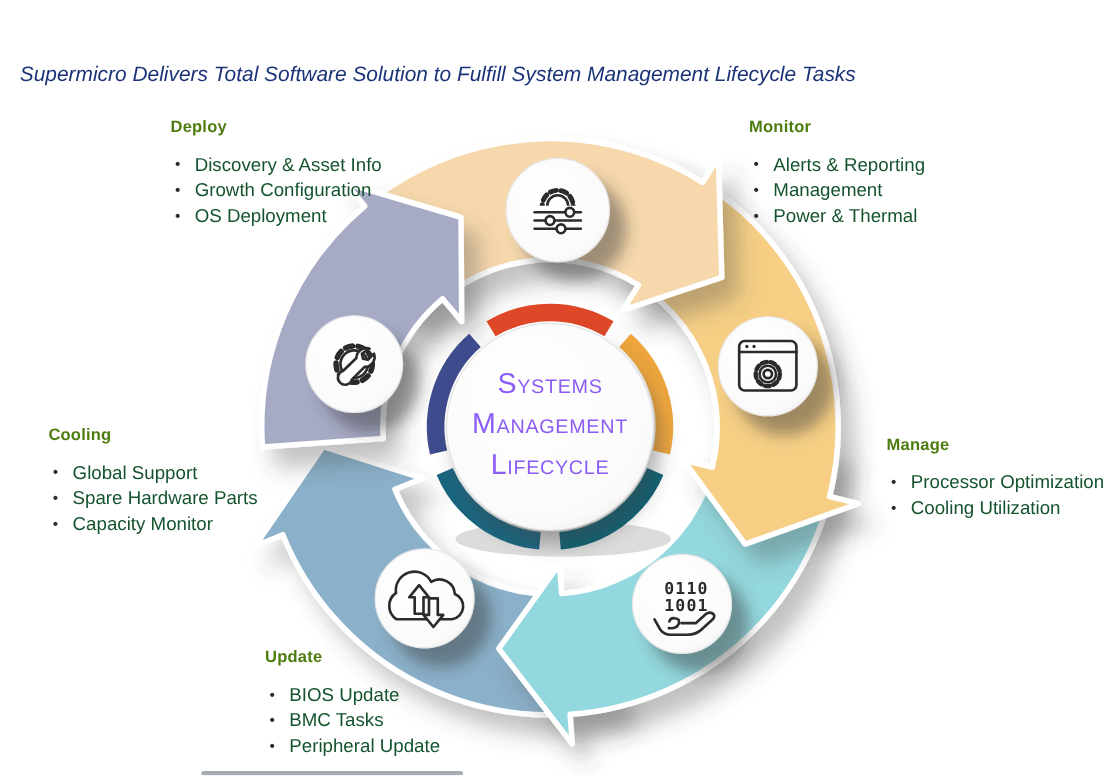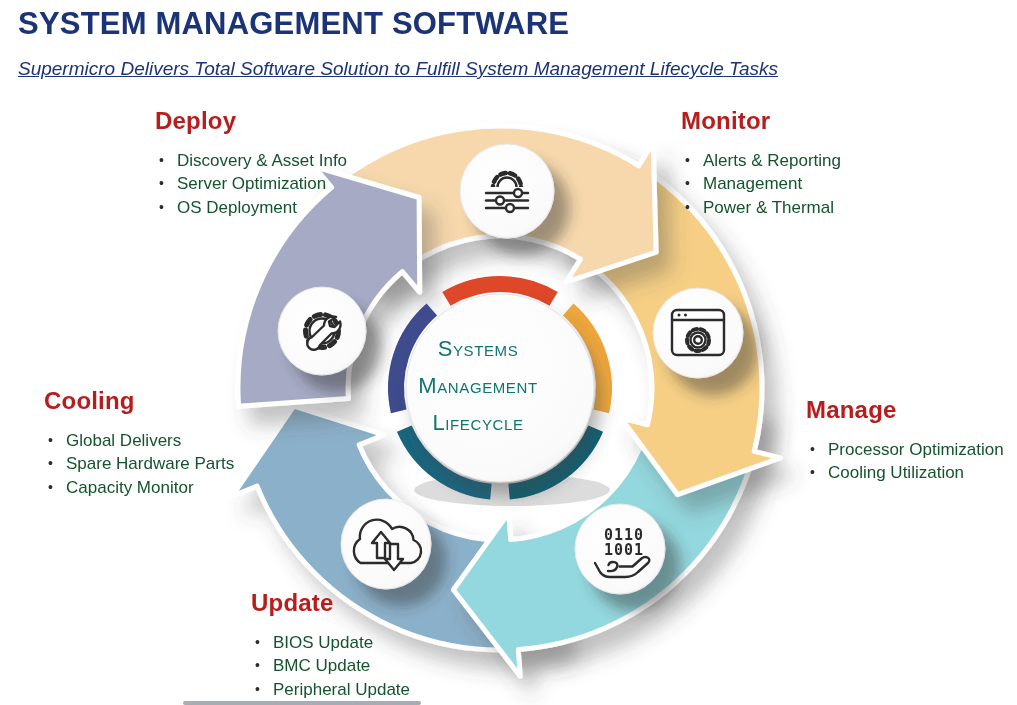--- a/index.html
+++ b/index.html
@@ -6,54 +6,53 @@
   #canvas{
     position:relative;width:1017px;height:705px;overflow:hidden;
     background:#ffffff;font-family:"Liberation Sans",sans-serif;
   }
   .page-title{
     position:absolute;left:18px;top:6px;margin:0;
     font-size:31px;font-weight:bold;letter-spacing:.2px;color:#1b3377;
   }
   .page-subtitle{
     position:absolute;left:18px;top:58px;margin:0;
-    font-size:19px;font-style:italic;font-weight:500;color:#1b3377;text-decoration:underline;
+    font-size:19px;font-style:italic;font-weight:500;color:#1b3377;
   }
   #diagram{position:absolute;left:0;top:0;}
   .section{position:absolute;}
   .section h2{
-    margin:0;font-size:24px;font-weight:bold;color:#b91c1c;letter-spacing:.2px;
+    margin:0;font-size:15px;font-weight:bold;color:#4d7c0f;letter-spacing:.2px;
   }
   .section ul{
     margin:14px 0 0 4px;padding:0;list-style:none;
   }
   .section li{
     font-size:17px;color:#14532d;line-height:23.4px;white-space:nowrap;
   }
   .section li::before{
     content:"•";display:inline-block;width:18px;color:#2b2b2b;
     font-size:14px;vertical-align:1px;
   }
   .center-text{
-    position:absolute;left:384px;top:330px;width:188px;z-index:5;
-    text-align:center;color:#0f766e;
-    font-variant:small-caps;font-size:22px;font-weight:500;
+    position:absolute;left:406px;top:330px;width:188px;z-index:5;
+    text-align:center;color:#8b5cf6;
+    font-variant:small-caps;font-size:26px;font-weight:500;
     letter-spacing:.6px;line-height:37px;pointer-events:none;
   }
   .footer-bar{
     position:absolute;left:183px;top:701px;width:238px;height:4px;
     background:#5e6878;opacity:.55;border-radius:2px;
   }
 </style>
 </head>
 <body>
 
 <div id="canvas">
 
-  <h1 class="page-title">SYSTEM MANAGEMENT SOFTWARE</h1>
   <p class="page-subtitle">Supermicro Delivers Total Software Solution to Fulfill System Management Lifecycle Tasks</p>
 
   <svg id="diagram" width="1017" height="705" viewBox="0 0 1017 705">
       <defs>
         <filter id="shArrow" x="-30%" y="-30%" width="170%" height="170%">
           <feDropShadow dx="13" dy="17" stdDeviation="10" flood-color="#444" flood-opacity="0.33"></feDropShadow>
         </filter>
         <filter id="shIcon" x="-80%" y="-80%" width="280%" height="280%">
           <feDropShadow dx="15" dy="17" stdDeviation="7" flood-color="#333" flood-opacity="0.45"></feDropShadow>
         </filter>
@@ -128,21 +127,21 @@
   <div class="center-text">
     <div>Systems</div>
     <div>Management</div>
     <div>Lifecycle</div>
   </div>
 
   <div class="section" style="left:155px;top:107px">
     <h2>Deploy</h2>
     <ul>
       <li>Discovery &amp; Asset Info</li>
-      <li>Server Optimization</li>
+      <li>Growth Configuration</li>
       <li>OS Deployment</li>
     </ul>
   </div>
 
   <div class="section" style="left:681px;top:107px">
     <h2>Monitor</h2>
     <ul>
       <li>Alerts &amp; Reporting</li>
       <li>Management</li>
       <li>Power &amp; Thermal</li>
@@ -150,32 +149,32 @@
   </div>
 
   <div class="section" style="left:806px;top:396px">
     <h2>Manage</h2>
     <ul>
       <li>Processor Optimization</li>
       <li>Cooling Utilization</li>
     </ul>
   </div>
 
-  <div class="section" style="left:251px;top:589px">
+  <div class="section" style="left:241px;top:589px">
     <h2>Update</h2>
     <ul>
       <li>BIOS Update</li>
-      <li>BMC Update</li>
+      <li>BMC Tasks</li>
       <li>Peripheral Update</li>
     </ul>
   </div>
 
   <div class="section" style="left:44px;top:387px">
     <h2>Cooling</h2>
     <ul>
-      <li>Global Delivers</li>
+      <li>Global Support</li>
       <li>Spare Hardware Parts</li>
       <li>Capacity Monitor</li>
     </ul>
   </div>
 
   <div class="footer-bar"></div>
 </div>
 
 </body></html>

